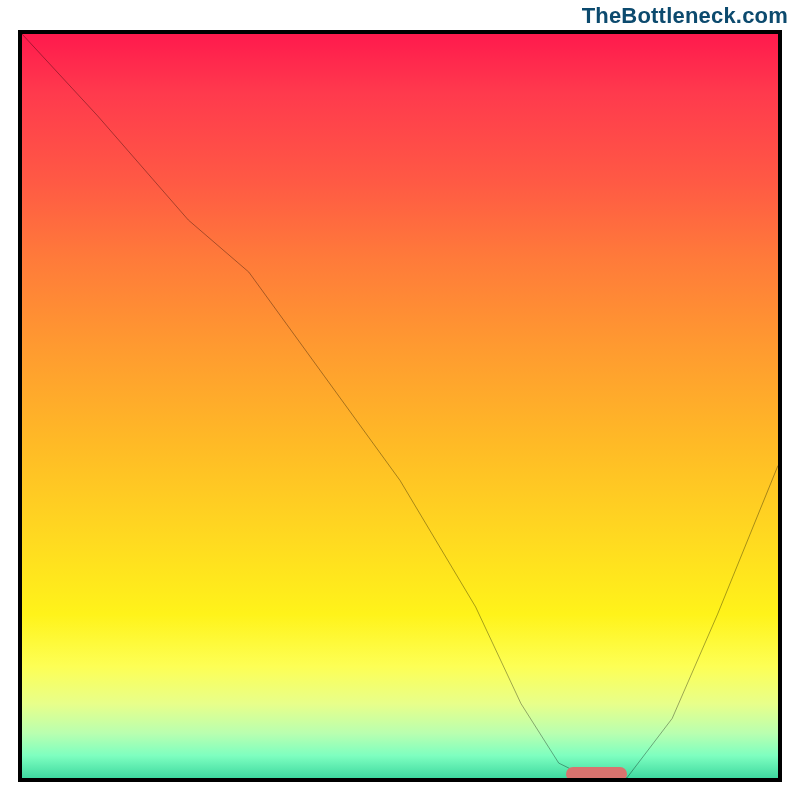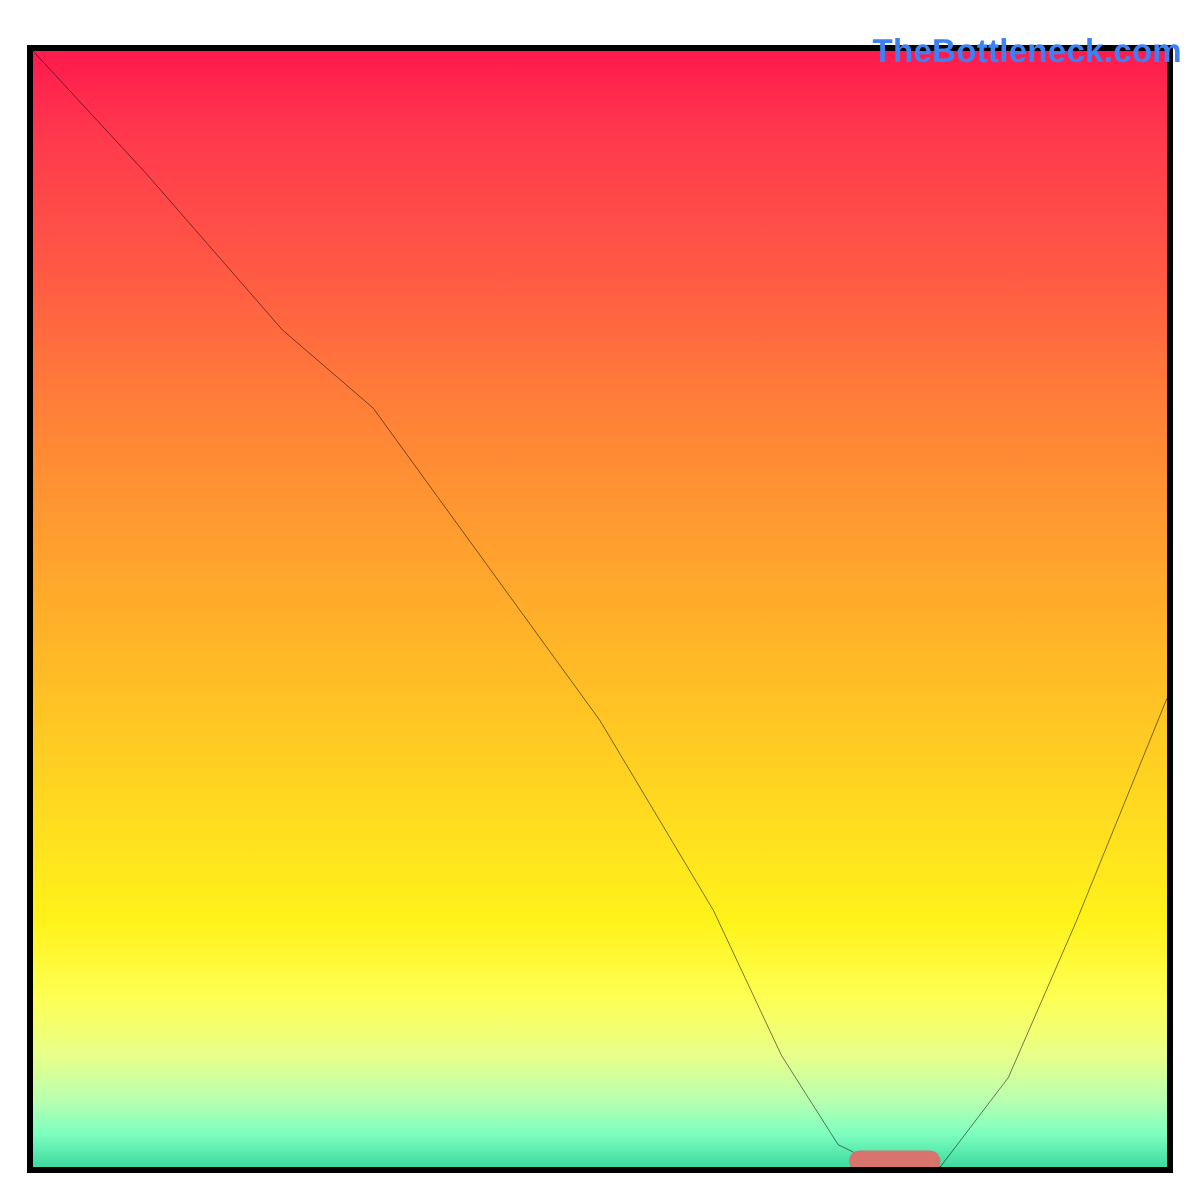--- a/index.html
+++ b/index.html
@@ -11,26 +11,26 @@
     overflow: hidden;
   }
   .frame {
     position: relative;
     width: 800px;
     height: 800px;
     background: #ffffff;
   }
   .watermark {
     position: absolute;
-    top: 21px;
+    top: 3px;
     right: 12px;
     font-family: Arial, Helvetica, sans-serif;
     font-size: 22px;
     font-weight: bold;
-    color: #3b82f6;
+    color: #0c4a6e;
     letter-spacing: 0.2px;
     z-index: 10;
   }
   .plot-area {
     position: absolute;
     left: 18px;
     top: 30px;
     width: 764px;   
     height: 752px;  
     border: 4px solid #000;

